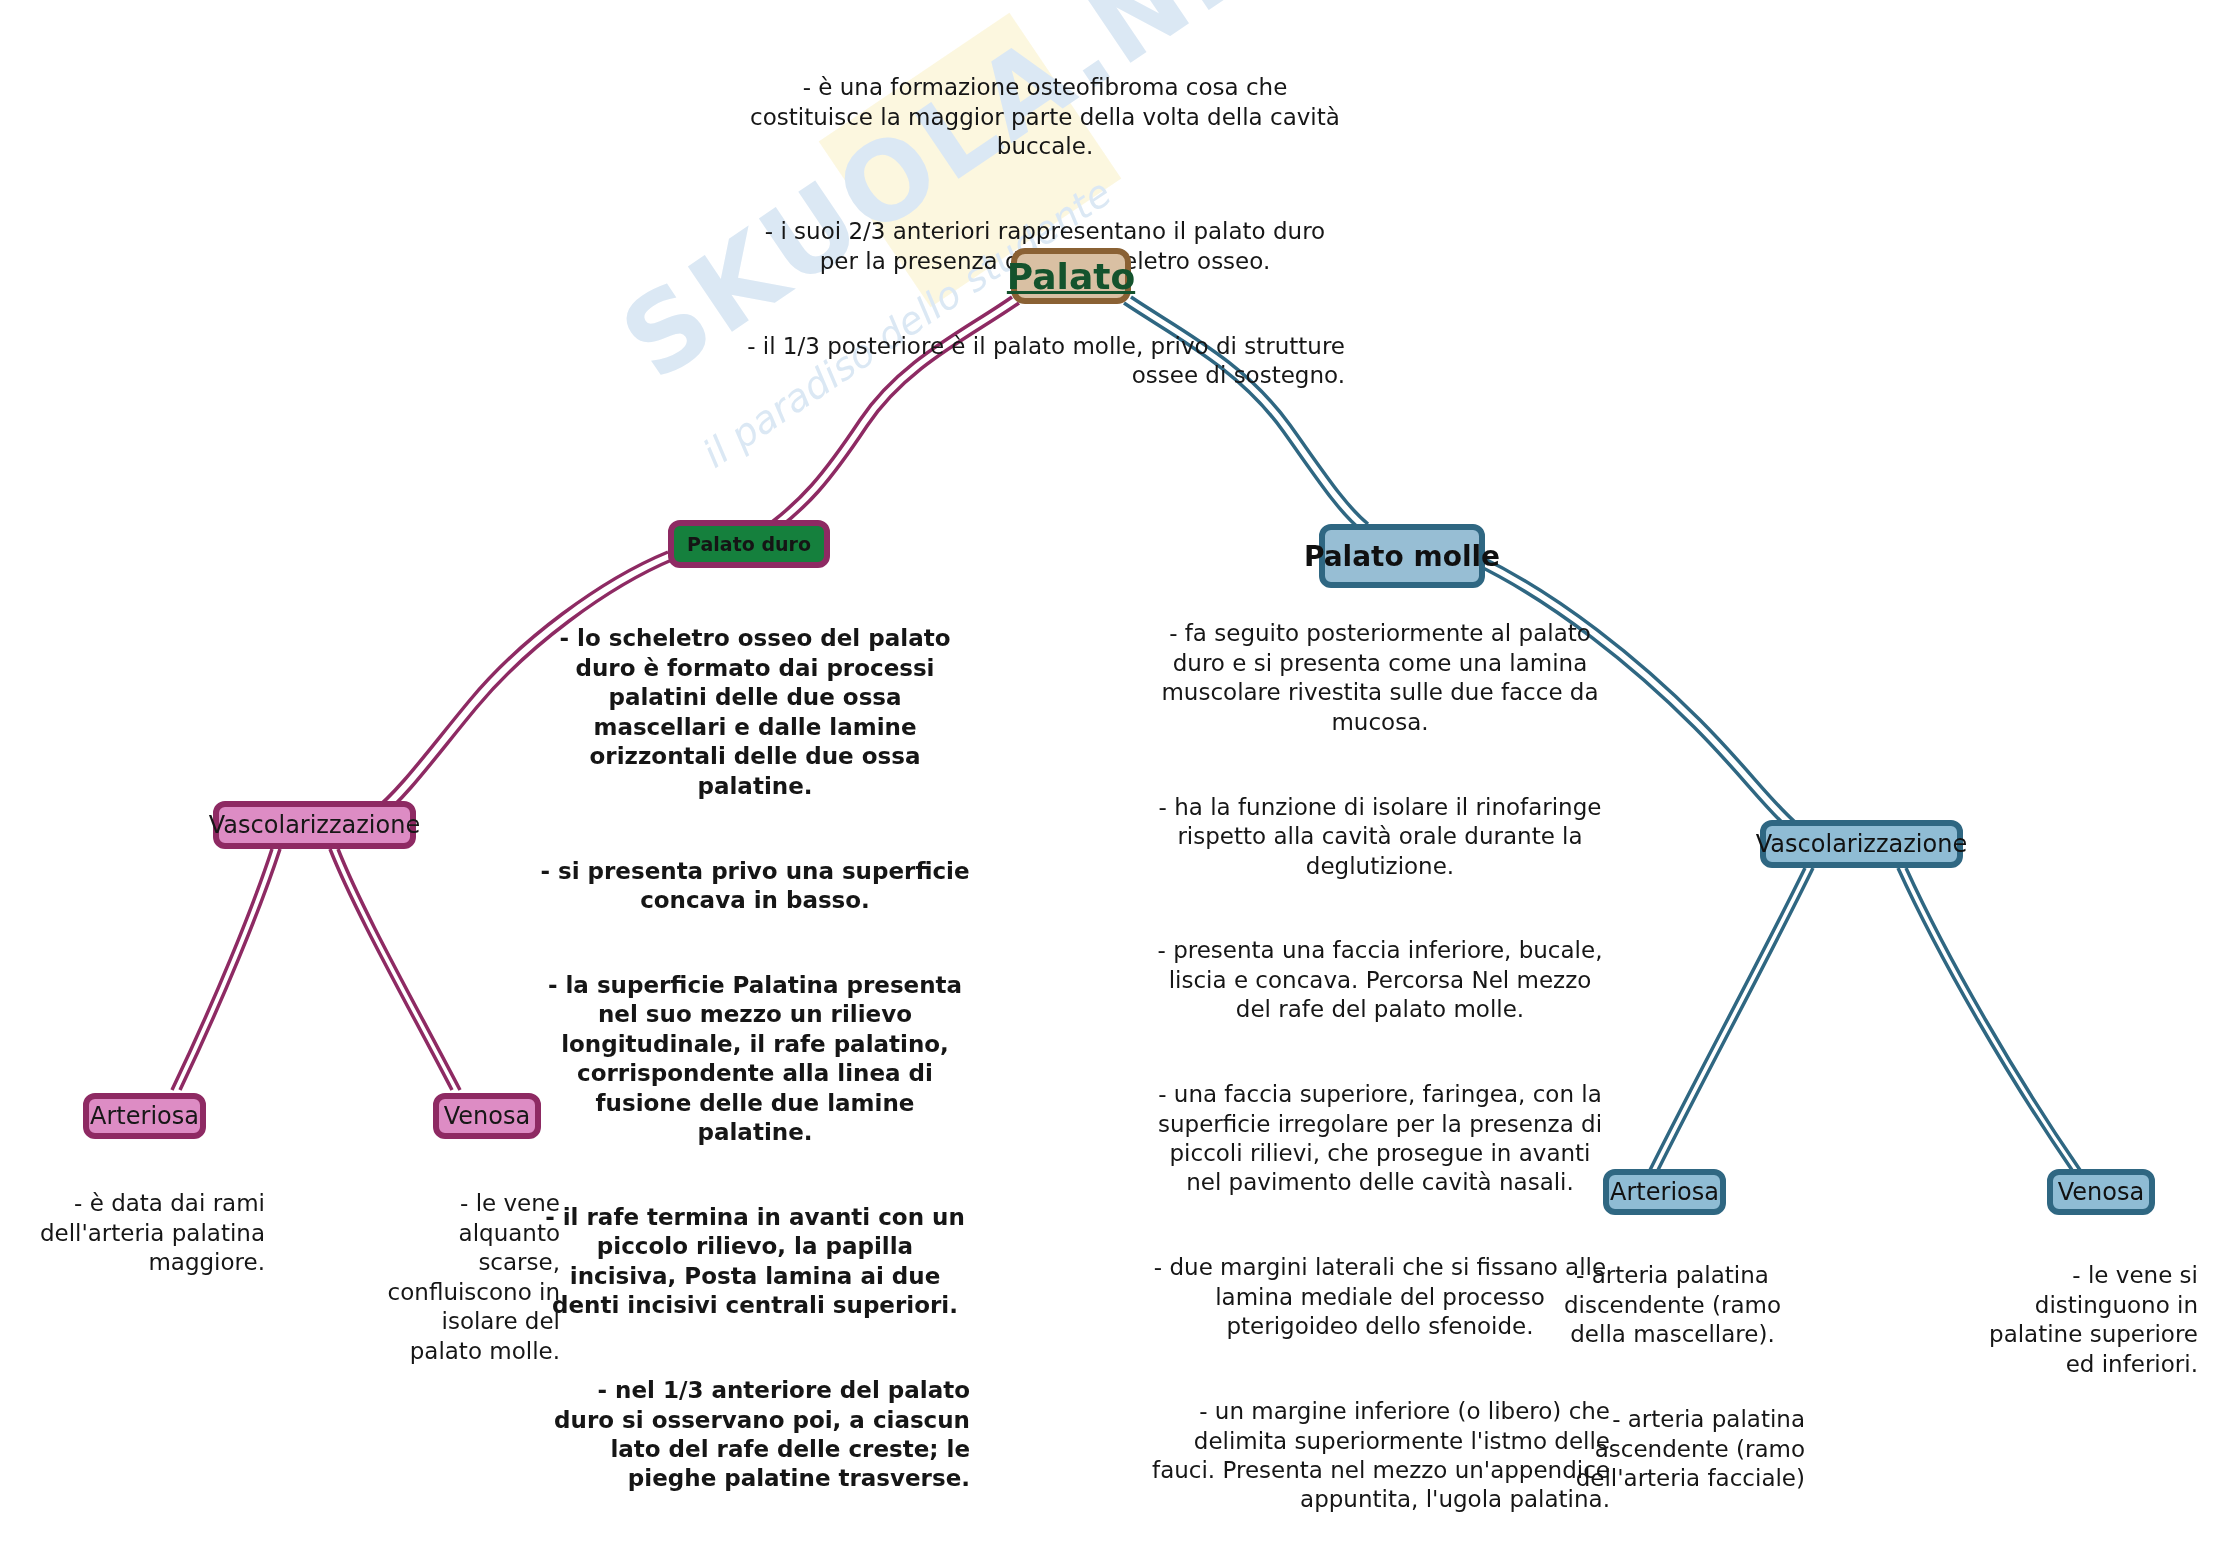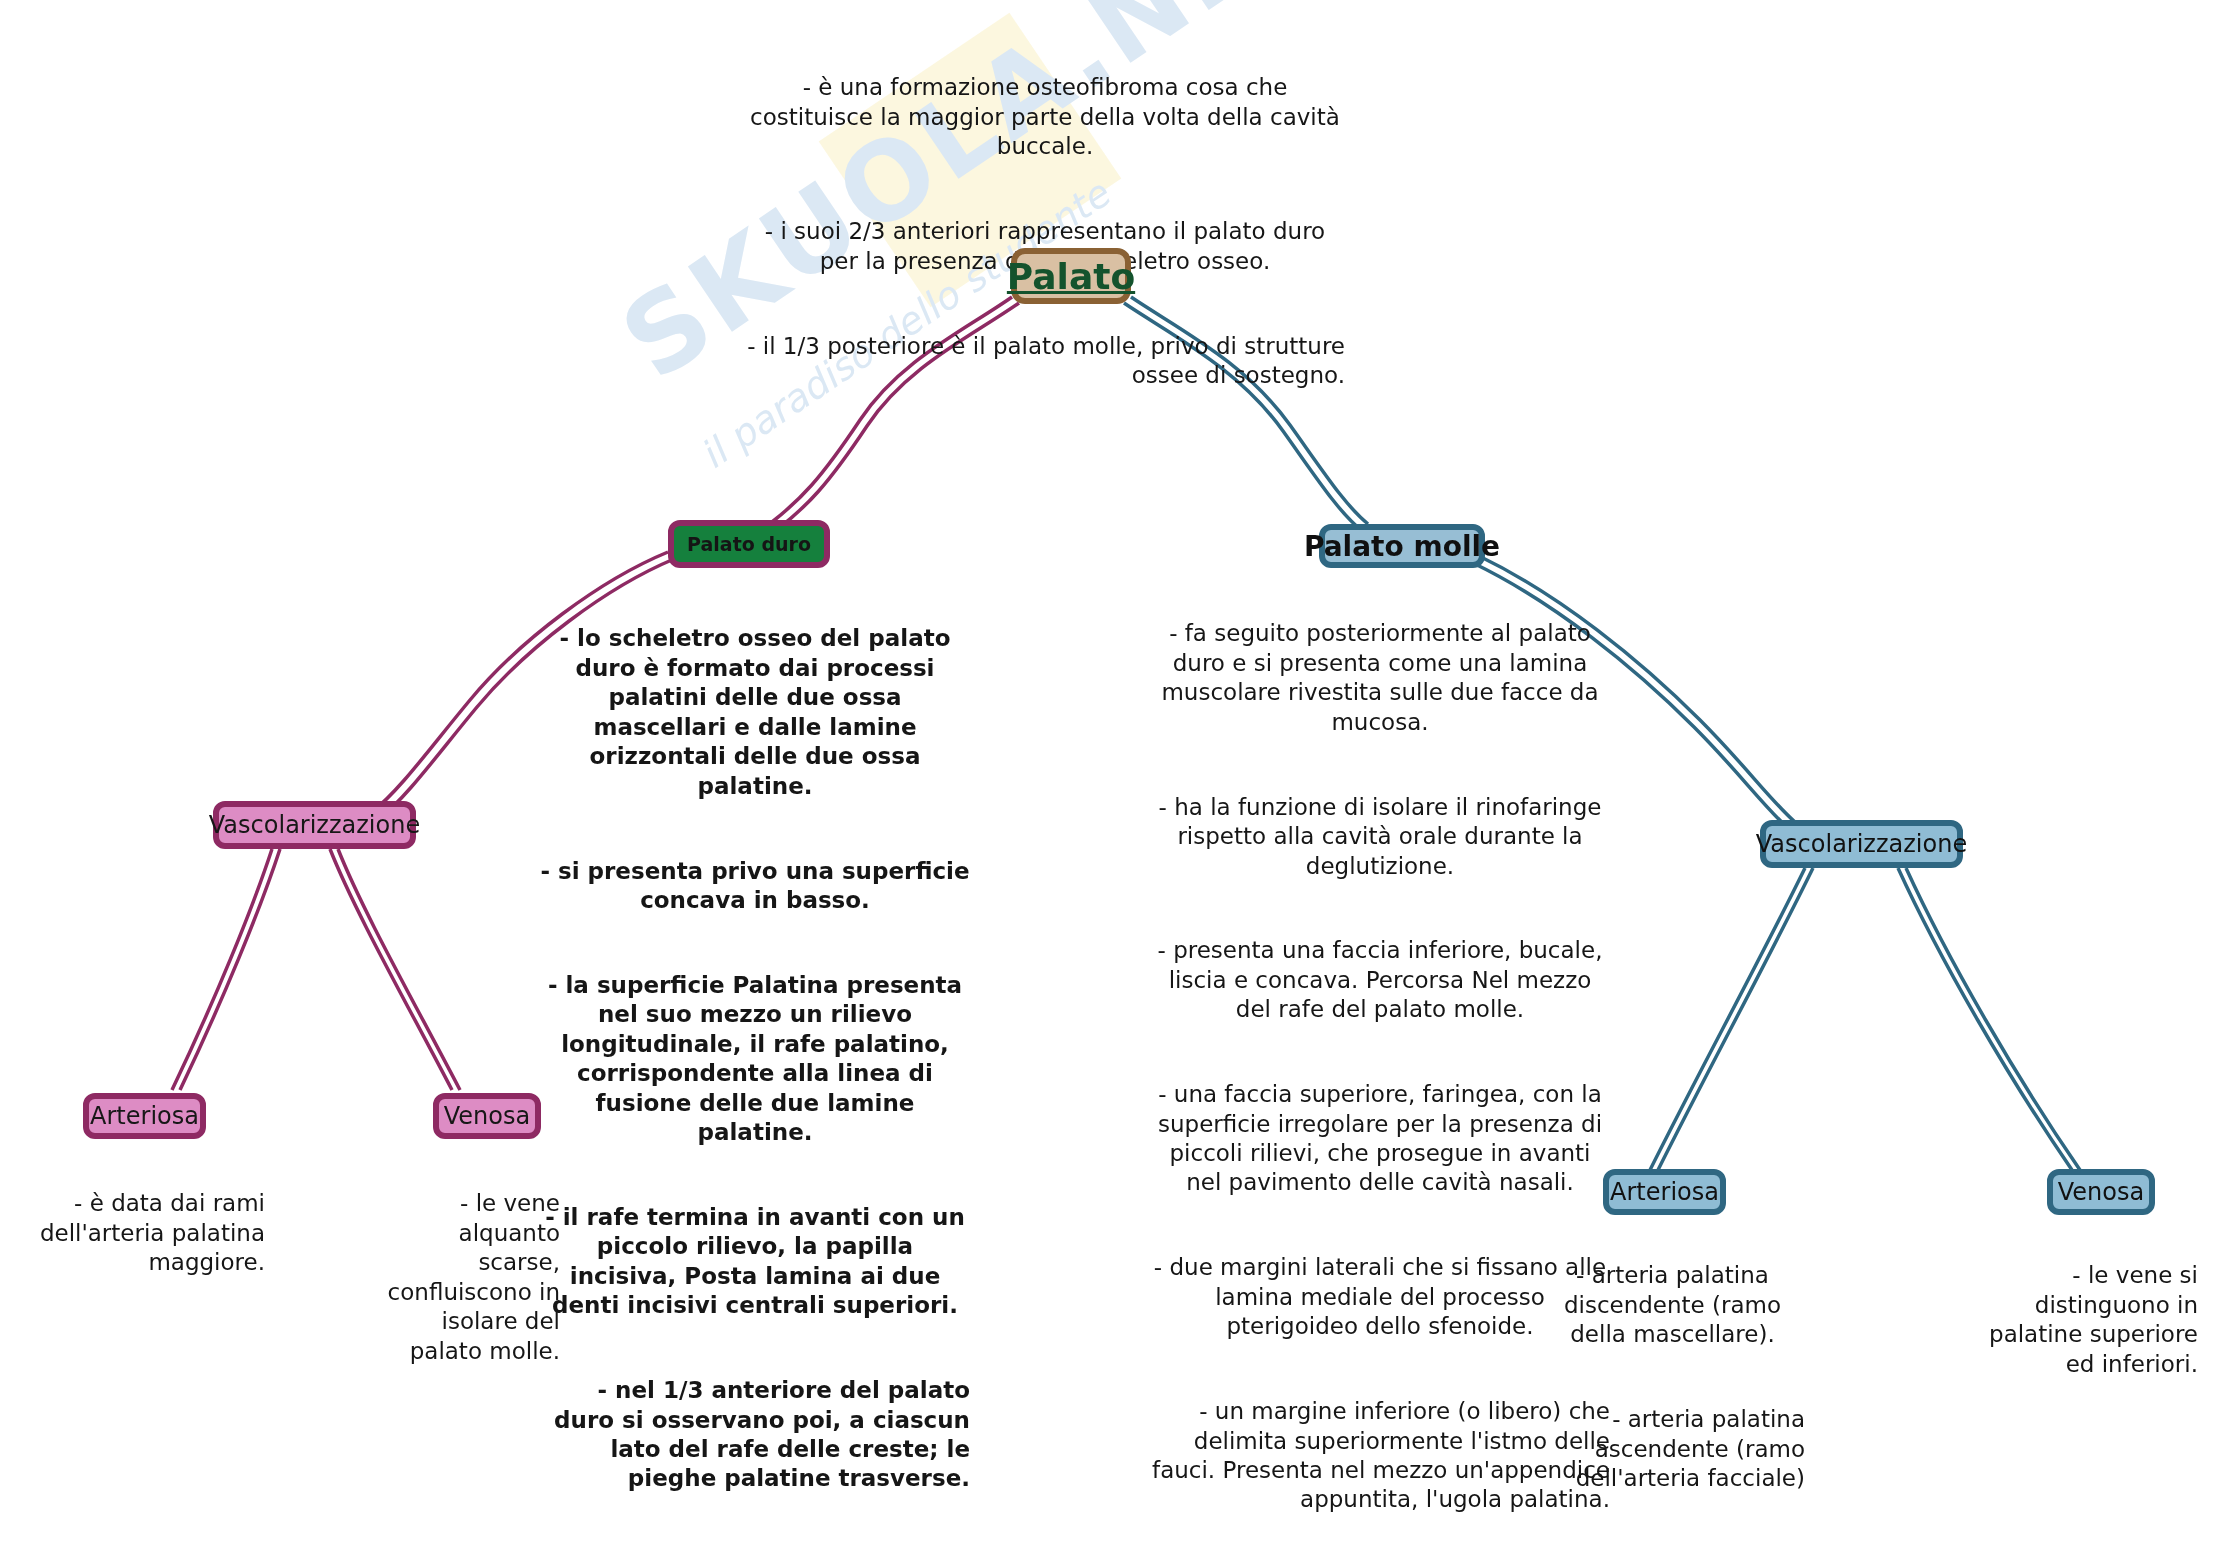--- a/index.html
+++ b/index.html
@@ -169,21 +169,21 @@
   </div>
 
   <div class="note block" id="note-hard" style="left:540px; top:595px; width:430px;font-weight:bold;">
     <p>- lo scheletro osseo del palato duro è formato dai processi palatini delle due ossa mascellari e dalle lamine orizzontali delle due ossa palatine.</p>
     <p>- si presenta privo una superficie concava in basso.</p>
     <p>- la superficie Palatina presenta nel suo mezzo un rilievo longitudinale, il rafe palatino, corrispondente alla linea di fusione delle due lamine palatine.</p>
     <p>- il rafe termina in avanti con un piccolo rilievo, la papilla incisiva, Posta lamina ai due denti incisivi centrali superiori.</p>
     <p>- nel 1/3 anteriore del palato duro si osservano poi, a ciascun lato del rafe delle creste; le pieghe palatine trasverse.</p>
   </div>
 
-  <div class="node blue-major" style="left:1319px; top:524px; width:166px; height:44px;">
+  <div class="node blue-major" style="left:1319px; top:524px; width:166px; height:64px;">
     <span>Palato molle</span>
   </div>
 
   <div class="note block" id="note-soft" style="left:1150px; top:590px; width:460px;">
     <p>- fa seguito posteriormente al palato duro e si presenta come una lamina muscolare rivestita sulle due facce da mucosa.</p>
     <p>- ha la funzione di isolare il rinofaringe rispetto alla cavità orale durante la deglutizione.</p>
     <p>- presenta una faccia inferiore, bucale, liscia e concava. Percorsa Nel mezzo del rafe del palato molle.</p>
     <p>- una faccia superiore, faringea, con la superficie irregolare per la presenza di piccoli rilievi, che prosegue in avanti nel pavimento delle cavità nasali.</p>
     <p>- due margini laterali che si fissano alle lamina mediale del processo pterigoideo dello sfenoide.</p>
     <p>- un margine inferiore (o libero) che delimita superiormente l'istmo delle fauci. Presenta nel mezzo un'appendice appuntita, l'ugola palatina.</p>

